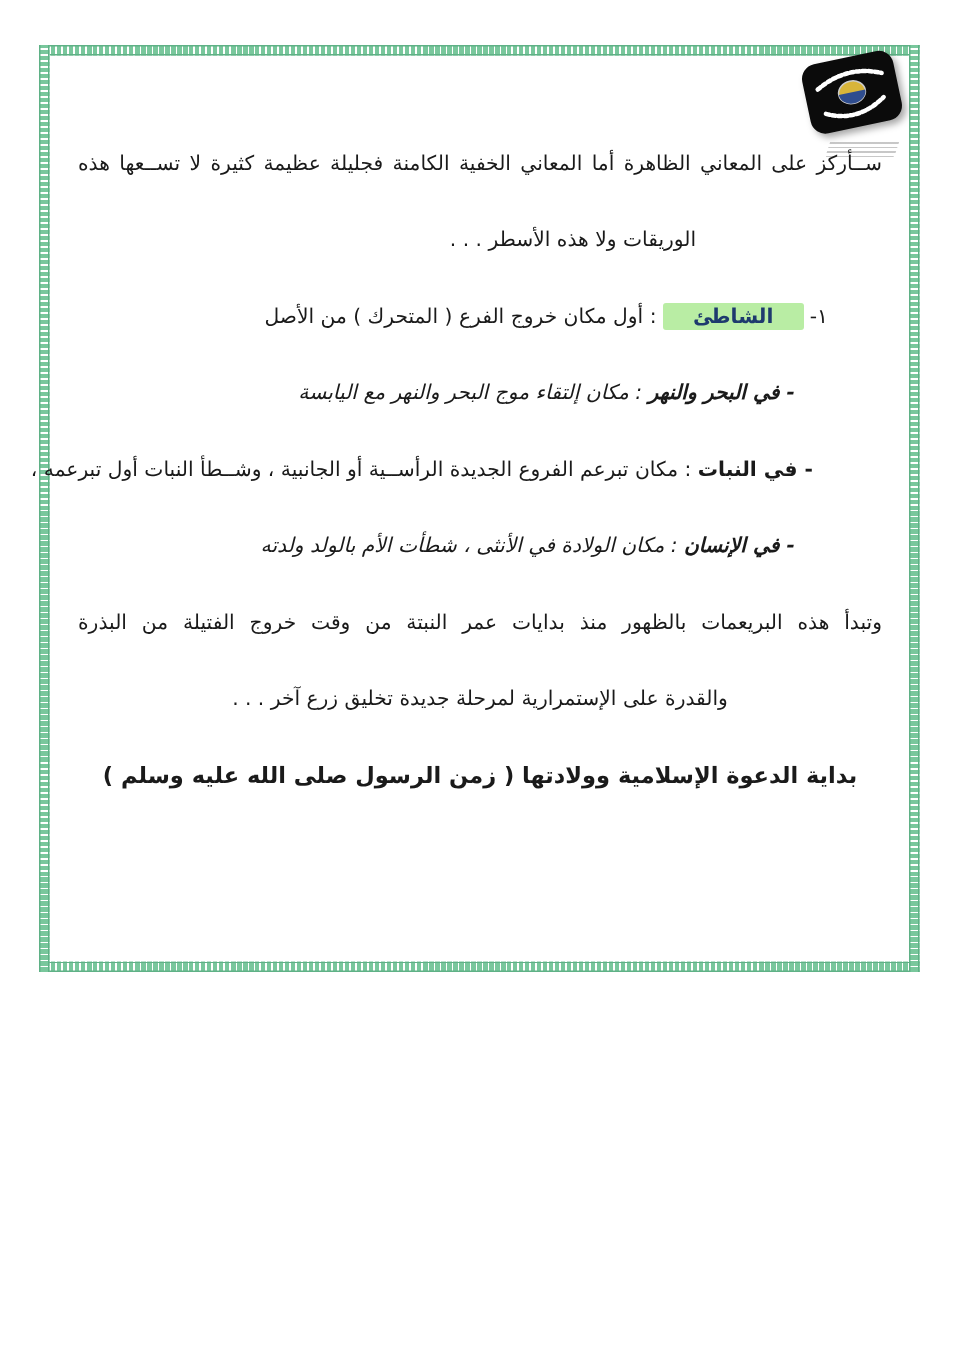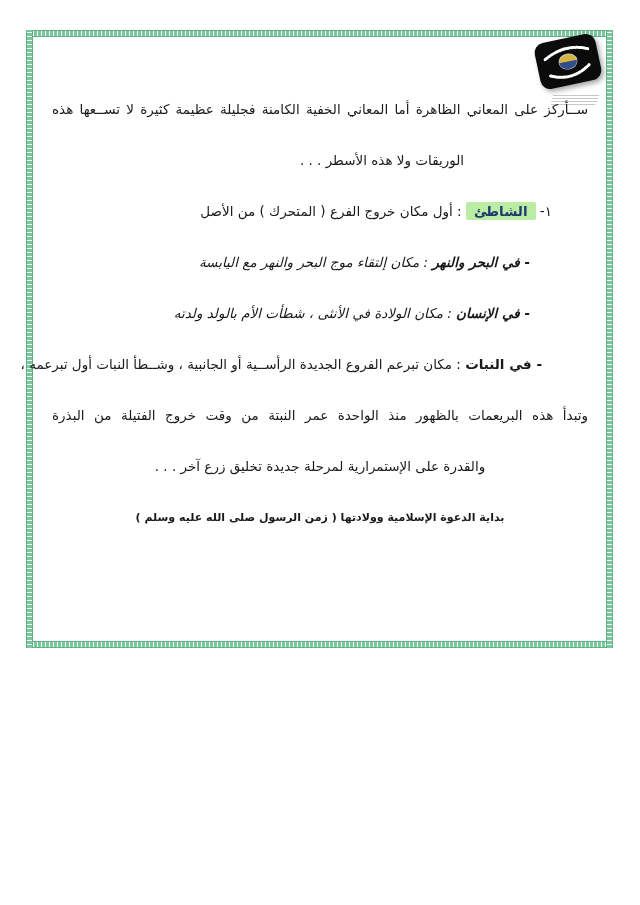--- a/index.html
+++ b/index.html
@@ -55,25 +55,25 @@
   .ln-just{text-align:justify;text-align-last:justify;}
   .ln-center{text-align:center;}
   .ln-shift-right{text-align:center;transform:translateX(62px);}
   .ln-num{text-align:right;padding-right:36px;}
   .ln-bullet{text-align:right;padding-right:58px;font-style:italic;}
   .ln-bullet-just{text-align:justify;text-align-last:justify;padding-right:46px;}
   .bold{font-weight:bold;}
   .term{
     font-weight:bold;color:#1e3a6e;
     background:#b9eda4;
-    padding:1px 8px;border-radius:2px;
+    padding:1px 20px;border-radius:2px;
   }
   .heading{
     height:51px;line-height:51px;text-align:center;
-    font-weight:bold;font-size:11px;white-space:nowrap;
+    font-weight:bold;font-size:15px;white-space:nowrap;
     margin-bottom:8px;
   }
 
   
   .signature{
     position:absolute;top:814px;right:44px;
     direction:rtl;font-size:13.5px;color:#2e2e2e;
     letter-spacing:.4px;white-space:nowrap;
   }
   .pen-badge{
@@ -117,25 +117,25 @@
   <div class="logo-reflection"></div>
 
   <div class="content">
     <div class="ln ln-just">ســأركز على المعاني الظاهرة أما المعاني الخفية الكامنة فجليلة عظيمة كثيرة لا تســعها هذه</div>
     <div class="ln ln-shift-right">الوريقات ولا هذه الأسطر . . .</div>
 
     <div class="ln ln-num"><span>١- </span><span class="term">الشاطئ</span><span> : أول مكان خروج الفرع ( المتحرك ) من الأصل</span></div>
 
     <div class="ln ln-bullet"><span class="bold">- في البحر والنهر</span><span> : مكان إلتقاء موج البحر والنهر مع اليابسة</span></div>
 
+    <div class="ln ln-bullet-just"><span class="bold">- في النبات</span><span> : مكان تبرعم الفروع الجديدة الرأســية أو الجانبية ، وشــطأ النبات أول تبرعمه ،</span></div>
+
     <div class="ln ln-bullet"><span class="bold">- في الإنسان</span><span> : مكان الولادة في الأنثى ، شطأت الأم بالولد ولدته</span></div>
 
-    <div class="ln ln-bullet-just"><span class="bold">- في النبات</span><span> : مكان تبرعم الفروع الجديدة الرأســية أو الجانبية ، وشــطأ النبات أول تبرعمه ،</span></div>
-
-    <div class="ln ln-just">وتبدأ هذه البريعمات بالظهور منذ الواحدة عمر النبتة من وقت خروج الفتيلة من البذرة</div>
+    <div class="ln ln-just">وتبدأ هذه البريعمات بالظهور منذ بدايات عمر النبتة من وقت خروج الفتيلة من البذرة</div>
     <div class="ln ln-center">والقدرة على الإستمرارية لمرحلة جديدة تخليق زرع آخر . . .</div>
 
     <div class="heading">بداية الدعوة الإسلامية وولادتها ( زمن الرسول صلى الله عليه وسلم )</div>
 
   </div>
 
   <div class="signature"><span class="pen-badge">✎</span><span>: ماجد تيم / أبو عبد الرحمن المقدسي</span></div>
 
   <div class="page-number">٣</div>
 

